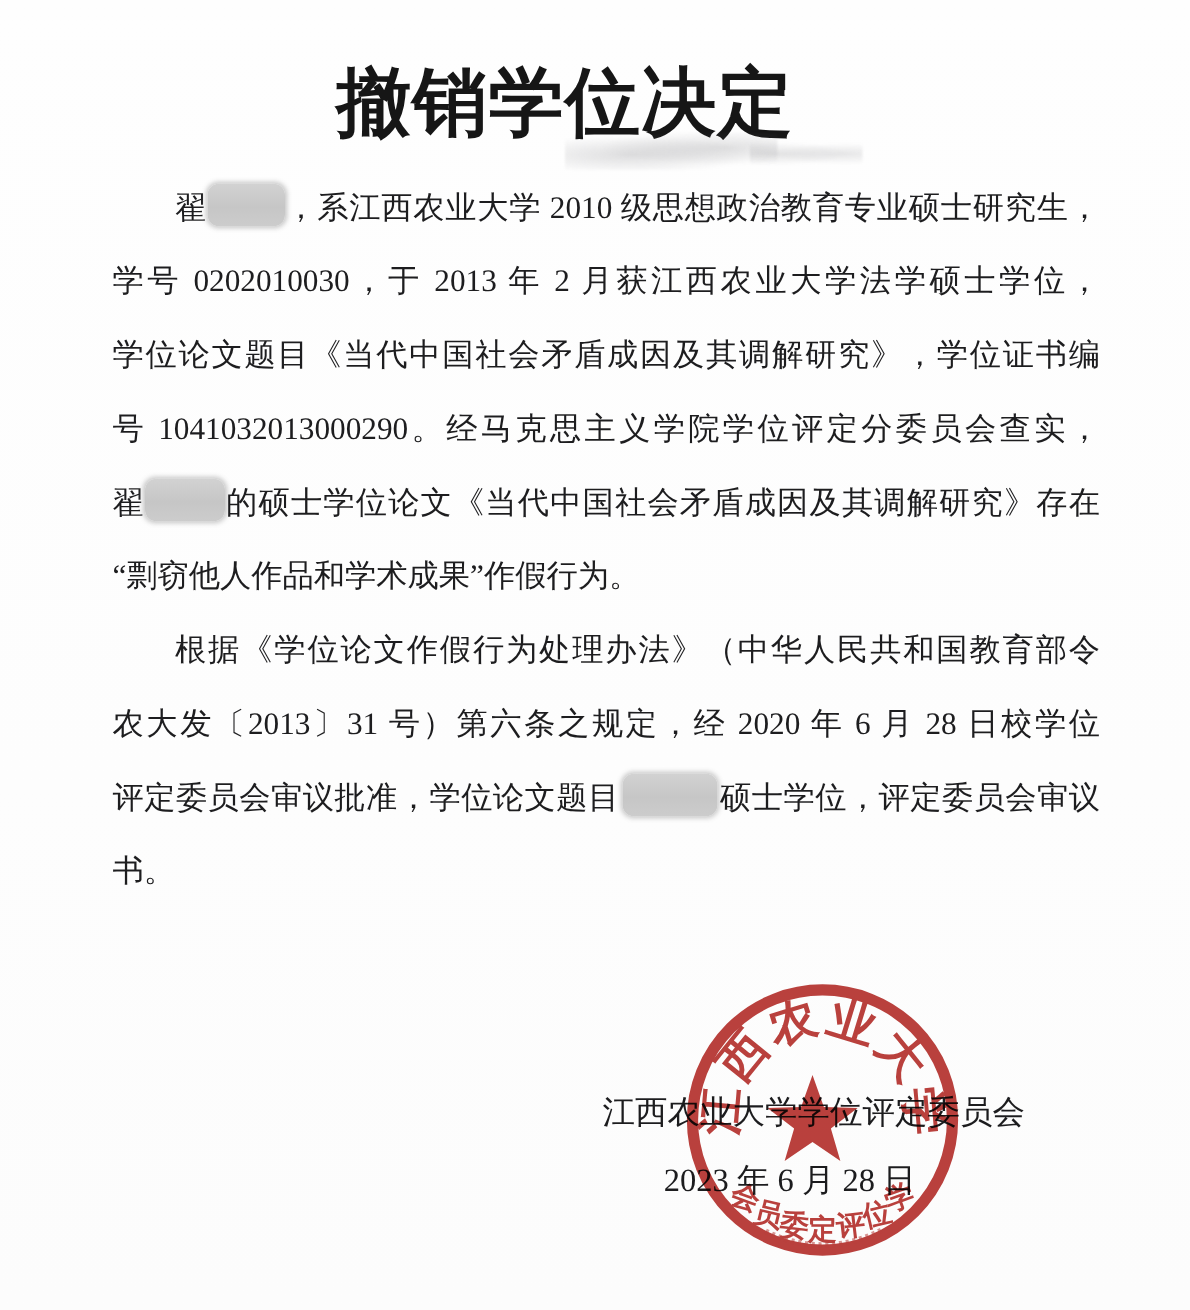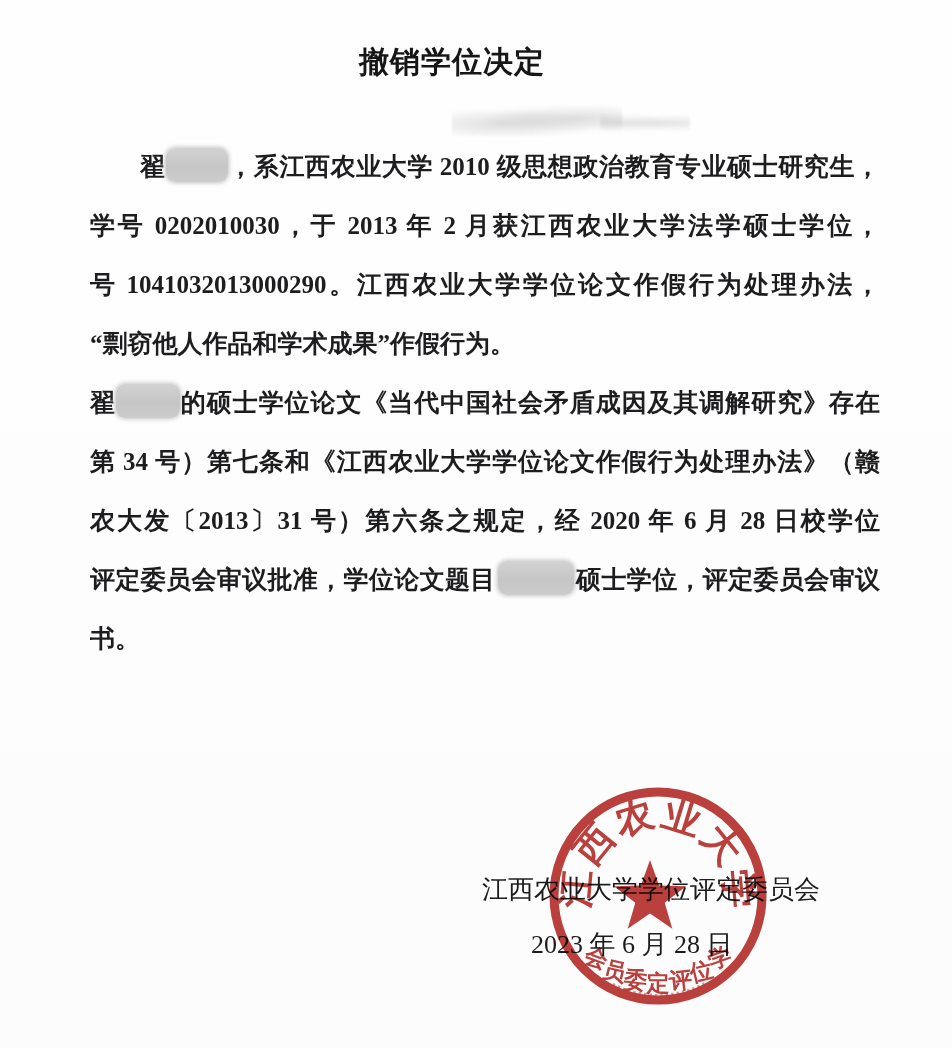--- a/index.html
+++ b/index.html
@@ -15,21 +15,21 @@
     background:linear-gradient(180deg,#fefefe 0%,#fdfdfd 60%,#fcfcfc 100%);
   }
   
   .doc-title{
     position:absolute;
     left:0;top:42px;width:872px;
     padding-left:32px;box-sizing:border-box;
     text-align:center;
     font-family:Liberation Sans, sans-serif;
     font-weight:900;
-    font-size:30px;
+    font-size:60px;
     letter-spacing:1px;
     color:#161616;
   }
   
   .smudge{position:absolute;pointer-events:none;}
   .smudge-1{
     left:452px;top:106px;width:170px;height:30px;
     background:radial-gradient(ellipse at 30% 60%,rgba(110,110,115,.22),rgba(110,110,115,0) 60%),
                radial-gradient(ellipse at 75% 40%,rgba(110,110,115,.20),rgba(110,110,115,0) 55%);
     filter:blur(1px);
@@ -45,21 +45,20 @@
     position:absolute;
     left:90px;top:137px;width:790px;
     font-size:25px;
     color:#1d1d1f;
   }
   .line{
     height:59px;line-height:59px;
     text-align:justify;text-align-last:justify;
     overflow:hidden;
     white-space:normal;
-    font-weight:bold;
   }
   .line.last{text-align-last:left;}
   .line.indent{text-indent:50px;}
   
   .redact{
     display:inline-block;
     height:34px;
     border-radius:9px;
     background:linear-gradient(180deg,#d2d2d2 0%,#c6c6c6 55%,#cccccc 100%);
     box-shadow:0 0 4px 1px rgba(190,190,190,.9);
@@ -103,24 +102,25 @@
 <div class="page">
 
   <div class="doc-title">撤销学位决定</div>
 
   <div class="smudge smudge-1"></div>
   <div class="smudge smudge-2"></div>
 
   <div class="body-text">
     <div class="line indent"><span>翟</span><span class="redact redact-1"></span><span>，系江西农业大学 2010 级思想政治教育专业硕士研究生，</span></div>
     <div class="line">学号 0202010030，于 2013 年 2 月获江西农业大学法学硕士学位，</div>
-    <div class="line">号 1041032013000290。江西农业大学学位论文作假行为处理办法，</div>
+    <div class="line">学位论文题目《当代中国社会矛盾成因及其调解研究》，学位证书编</div>
+    <div class="line">号 1041032013000290。经马克思主义学院学位评定分委员会查实，</div>
+    <div class="line"><span>翟</span><span class="redact redact-2"></span><span>的硕士学位论文《当代中国社会矛盾成因及其调解研究》存在</span></div>
     <div class="line last">“剽窃他人作品和学术成果”作假行为。</div>
-    <div class="line"><span>翟</span><span class="redact redact-2"></span><span>的硕士学位论文《当代中国社会矛盾成因及其调解研究》存在</span></div>
-    <div class="line">第 34 号）第七条和《江西农业大学学位论文作假行为处理办法》（赣</div>
+    <div class="line indent">根据《学位论文作假行为处理办法》（中华人民共和国教育部令</div>
     <div class="line">农大发〔2013〕31 号）第六条之规定，经 2020 年 6 月 28 日校学位</div>
     <div class="line"><span>评定委员会审议批准，学位论文题目</span><span class="redact redact-3"></span><span>硕士学位，评定委员会审议批准</span></div>
     <div class="line last">书。</div>
   </div>
 
   <div class="signature">江西农业大学学位评定委员会</div>
   <div class="date">2023 年 6 月 28 日</div>
 
   <div class="seal">
     <svg viewBox="0 0 240 240" xmlns="http://www.w3.org/2000/svg">

